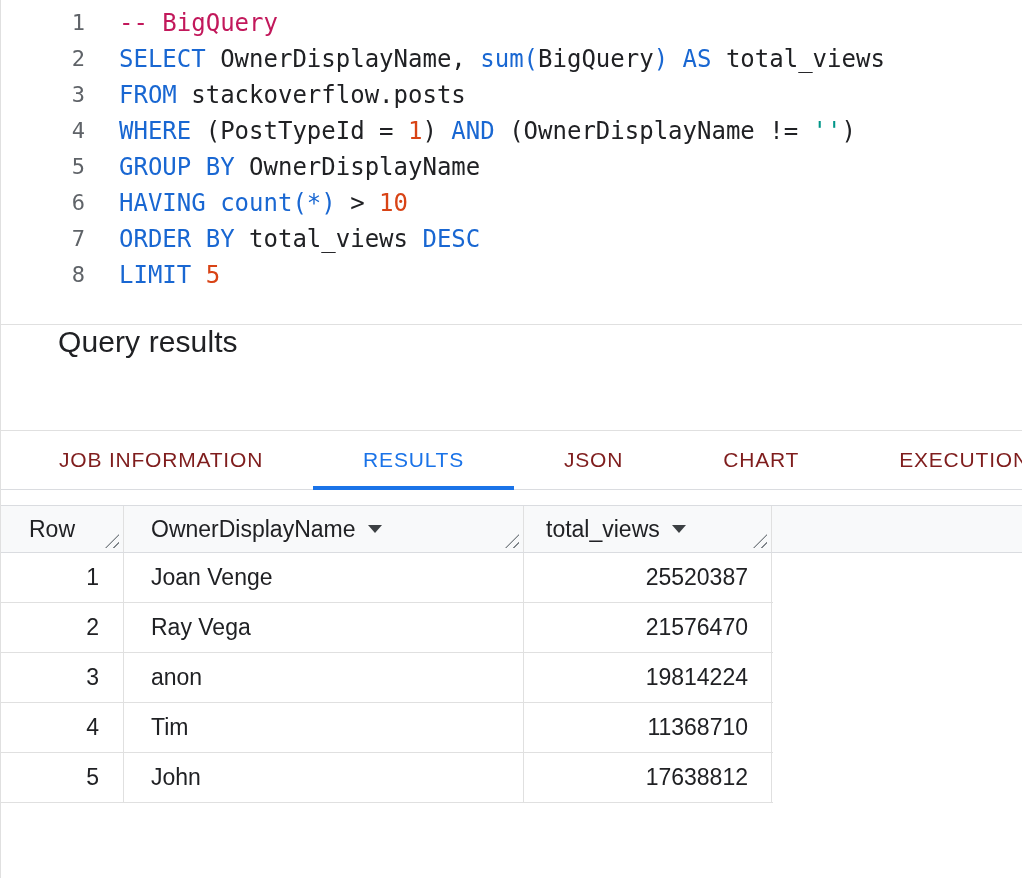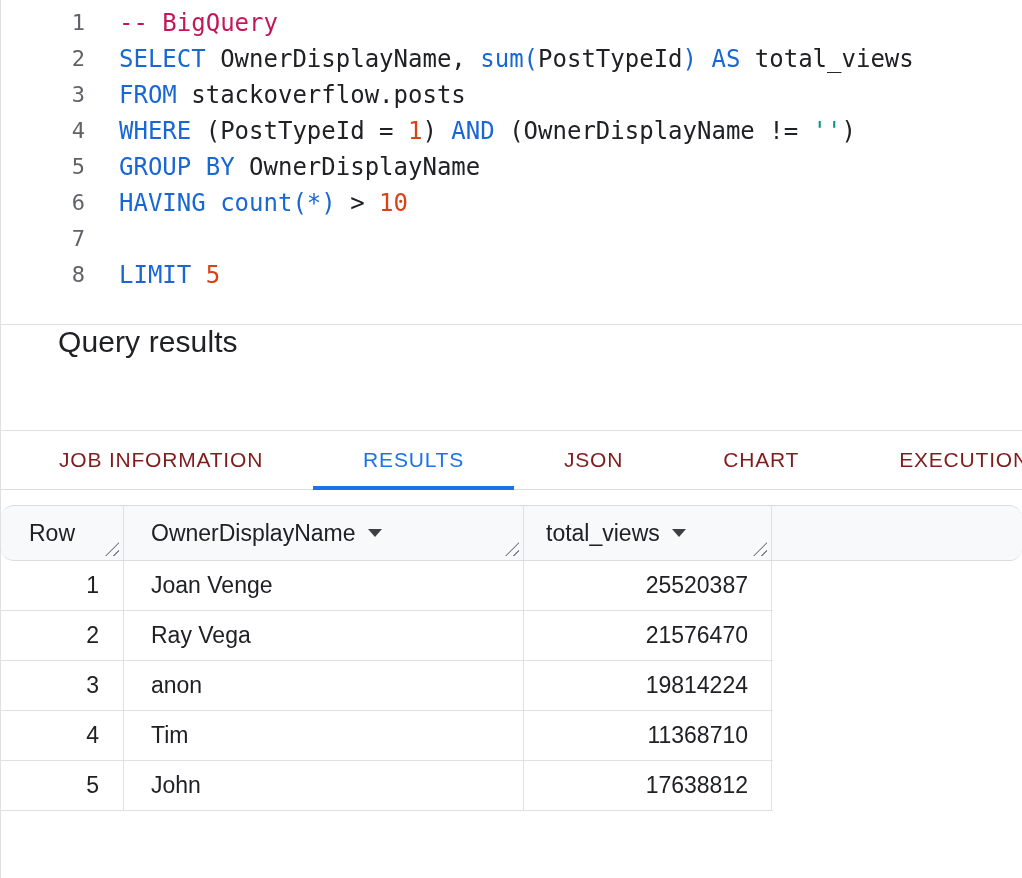--- a/index.html
+++ b/index.html
@@ -85,25 +85,24 @@
     position: absolute;
     left: 0; right: 0; bottom: -1px;
     height: 4px;
     background: #1A73E8;
   }
 
   
   .table { margin-top: 15px; }
   .thead {
     display: flex;
-    height: 56px;
+    height: 48px;
     background: #F8F9FA;
     border-top: 1px solid #DADCE0;
     border-bottom: 1px solid #DADCE0;
-    border-radius: 13px;
   }
   .th {
     display: flex;
     align-items: center;
     position: relative;
     font-size: 23px;
     font-weight: 500;
     color: #202124;
     border-right: 1px solid #E0E0E0;
   }
@@ -156,40 +155,41 @@
 <div class="app">
 
   <section class="editor">
     <div class="code">
         <div class="code-line">
           <span class="gutter">1</span>
           <span class="code-text"><span class="tok-cm">-- BigQuery</span></span>
         </div>
         <div class="code-line">
           <span class="gutter">2</span>
-          <span class="code-text"><span class="tok-kw">SELECT</span><span class="tok-pl"> OwnerDisplayName, </span><span class="tok-kw">sum(</span><span class="tok-pl">PostTypeId</span><span class="tok-kw">)</span><span class="tok-pl"> </span><span class="tok-kw">AS</span><span class="tok-pl"> total_views</span></span>
+          <span class="code-text"><span class="tok-kw">SELECT</span><span class="tok-pl"> OwnerDisplayName, </span><span class="tok-kw">sum(</span><span class="tok-pl">BigQuery</span><span class="tok-kw">)</span><span class="tok-pl"> </span><span class="tok-kw">AS</span><span class="tok-pl"> total_views</span></span>
         </div>
         <div class="code-line">
           <span class="gutter">3</span>
           <span class="code-text"><span class="tok-kw">FROM</span><span class="tok-pl"> stackoverflow.posts</span></span>
         </div>
         <div class="code-line">
           <span class="gutter">4</span>
           <span class="code-text"><span class="tok-kw">WHERE</span><span class="tok-pl"> (PostTypeId = </span><span class="tok-num">1</span><span class="tok-pl">) </span><span class="tok-kw">AND</span><span class="tok-pl"> (OwnerDisplayName != </span><span class="tok-str">''</span><span class="tok-pl">)</span></span>
         </div>
         <div class="code-line">
           <span class="gutter">5</span>
           <span class="code-text"><span class="tok-kw">GROUP BY</span><span class="tok-pl"> OwnerDisplayName</span></span>
         </div>
         <div class="code-line">
           <span class="gutter">6</span>
           <span class="code-text"><span class="tok-kw">HAVING</span><span class="tok-pl"> </span><span class="tok-kw">count(*)</span><span class="tok-pl"> &gt; </span><span class="tok-num">10</span></span>
         </div>
         <div class="code-line">
           <span class="gutter">7</span>
+          <span class="code-text"><span class="tok-kw">ORDER BY</span><span class="tok-pl"> total_views </span><span class="tok-kw">DESC</span></span>
         </div>
         <div class="code-line">
           <span class="gutter">8</span>
           <span class="code-text"><span class="tok-kw">LIMIT</span><span class="tok-pl"> </span><span class="tok-num">5</span></span>
         </div>
       </div>
   </section>
 
   <section class="results-header">
     <h1>Query results</h1>

